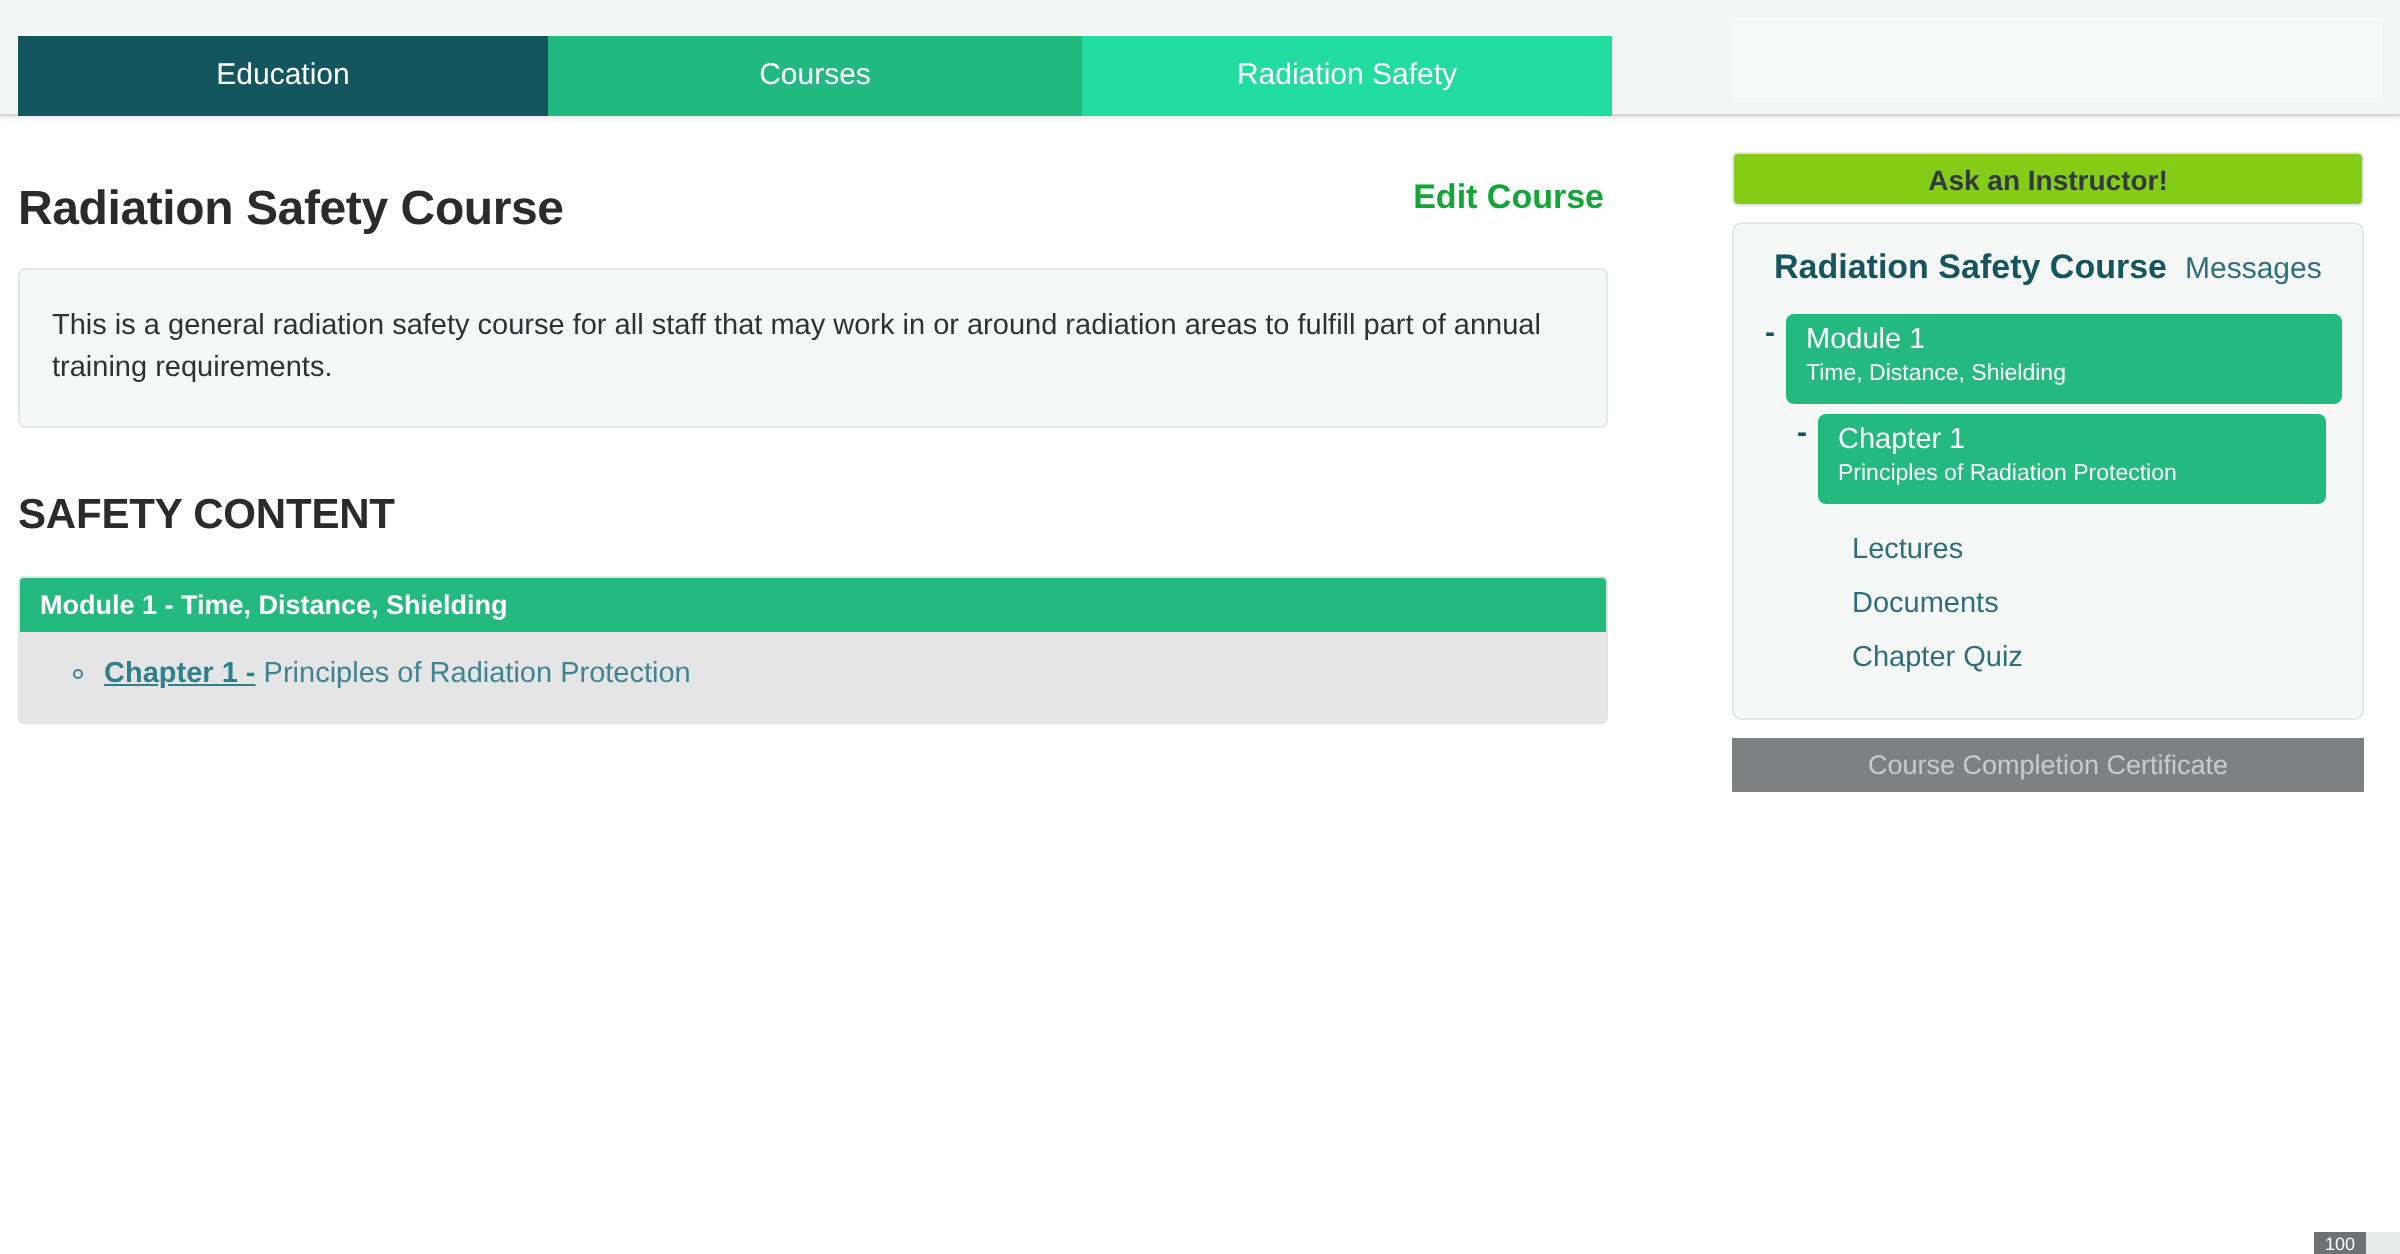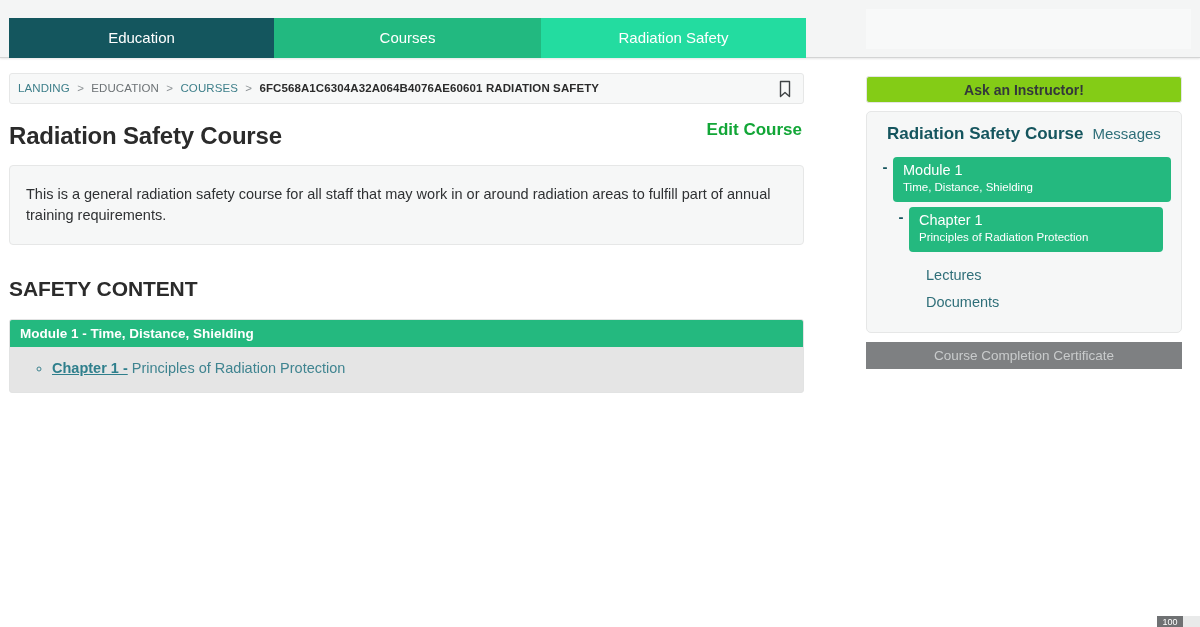--- a/index.html
+++ b/index.html
@@ -289,36 +289,20 @@
     </div>
     <div class="nav-tab t2">
       <span>Radiation Safety</span>
     </div>
   </div>
   <div class="nav-right-pane"></div>
 </div>
 
 <div class="main">
 
-  <div class="breadcrumb-bar">
-    <div class="crumbs">
-      <span class="crumb-link">LANDING</span>
-      <span class="crumb-sep">&gt;</span>
-      <span class="crumb-plain">EDUCATION</span>
-      <span class="crumb-sep">&gt;</span>
-      <span class="crumb-link">COURSES</span>
-      <span class="crumb-sep">&gt;</span>
-      <span class="crumb-current">6FC568A1C6304A32A064B4076AE60601 RADIATION SAFETY</span>
-    </div>
-    <div class="bookmark-btn">
-      <svg width="20" height="20" viewBox="0 0 20 20" aria-hidden="true">
-        <path d="M5.5 2.5 h9 v15 l-4.5 -4 l-4.5 4 z" fill="none" stroke="#3f4345" stroke-width="1.4" stroke-linejoin="round"></path>
-      </svg>
-    </div>
-  </div>
 
   <div class="title-row">
     <h1 class="page-title">Radiation Safety Course</h1>
     <span class="edit-course">Edit Course</span>
   </div>
 
   <div class="desc-card">
     <p class="desc-text">This is a general radiation safety course for all staff that may work in or around radiation areas to fulfill part of annual training requirements.</p>
   </div>
 
@@ -361,20 +345,21 @@
       <span class="toggle">-</span>
       <div class="node node-chapter">
         <div class="node-title">Chapter 1</div>
         <div class="node-sub">Principles of Radiation Protection</div>
       </div>
     </div>
 
     <ul class="sub-links">
       <li class="sub-link">Lectures</li>
       <li class="sub-link">Documents</li>
+      <li class="sub-link">Chapter Quiz</li>
     </ul>
 
   </div>
 
   <div class="cert-btn">Course Completion Certificate</div>
 
 </div>
 
 <div class="corner-badge-bg"></div>
 <div class="corner-badge">100</div>

